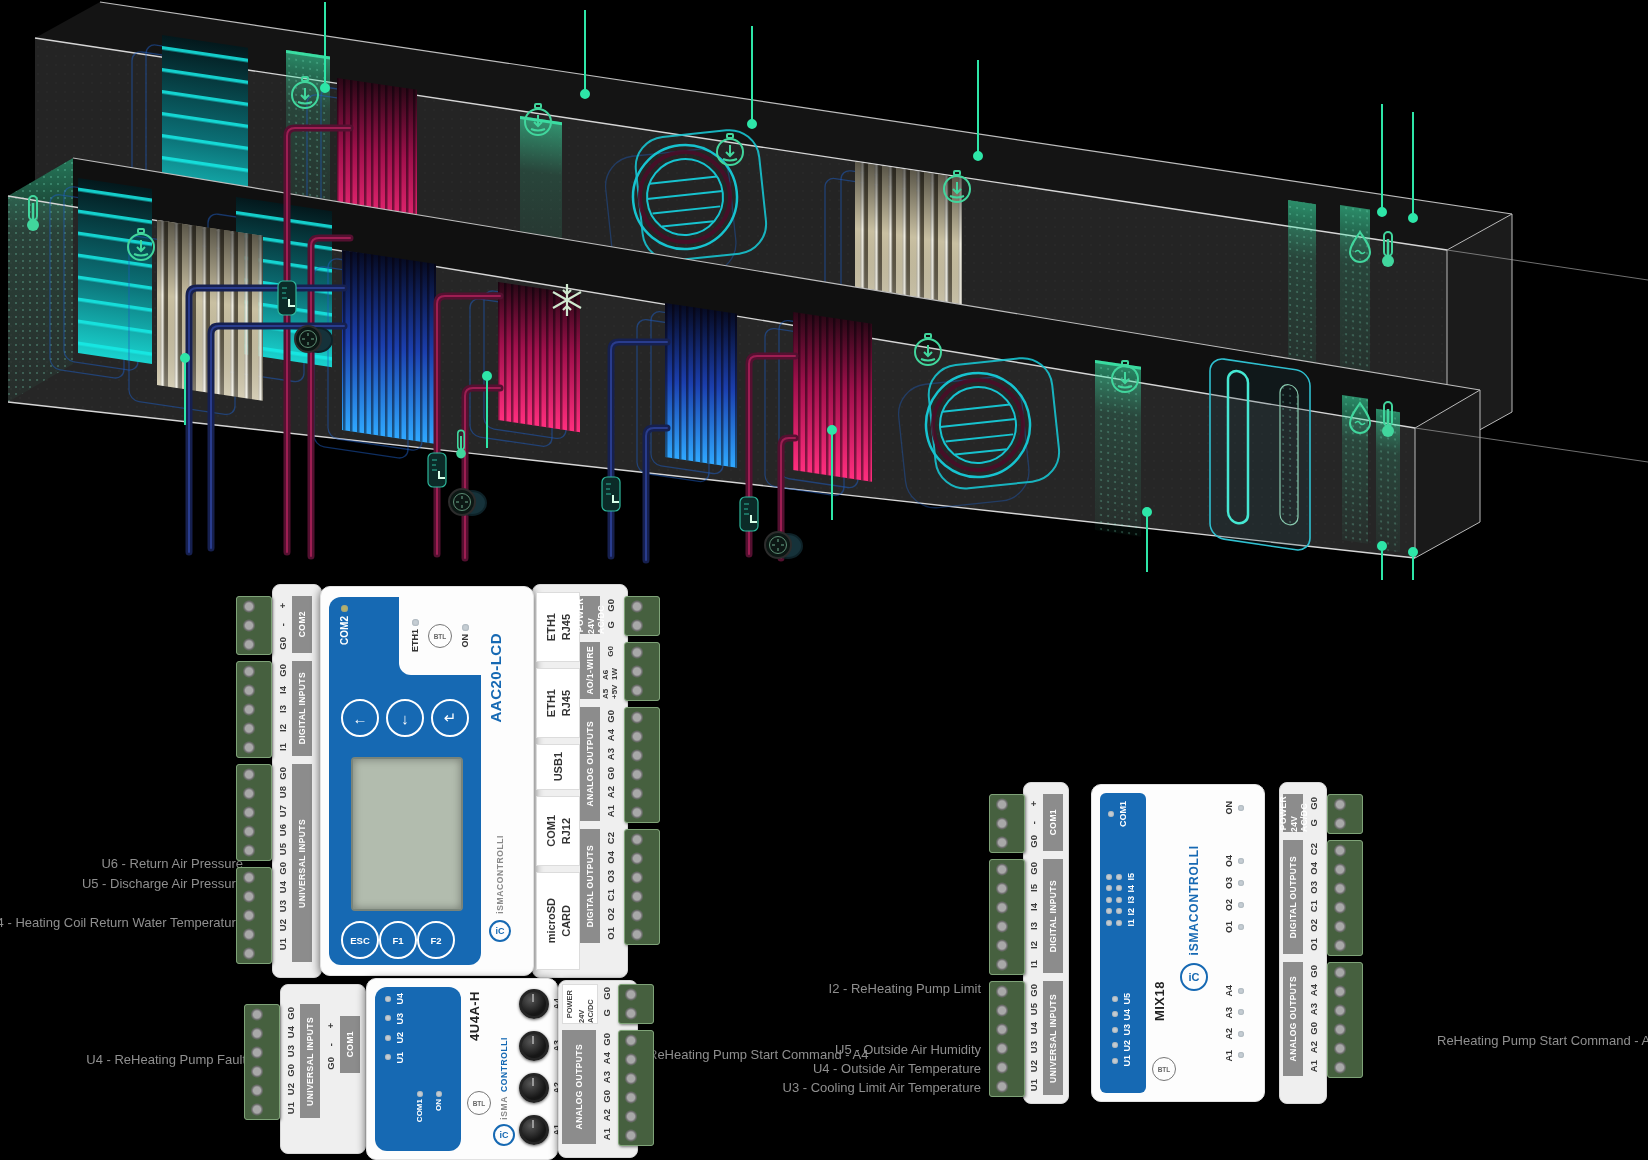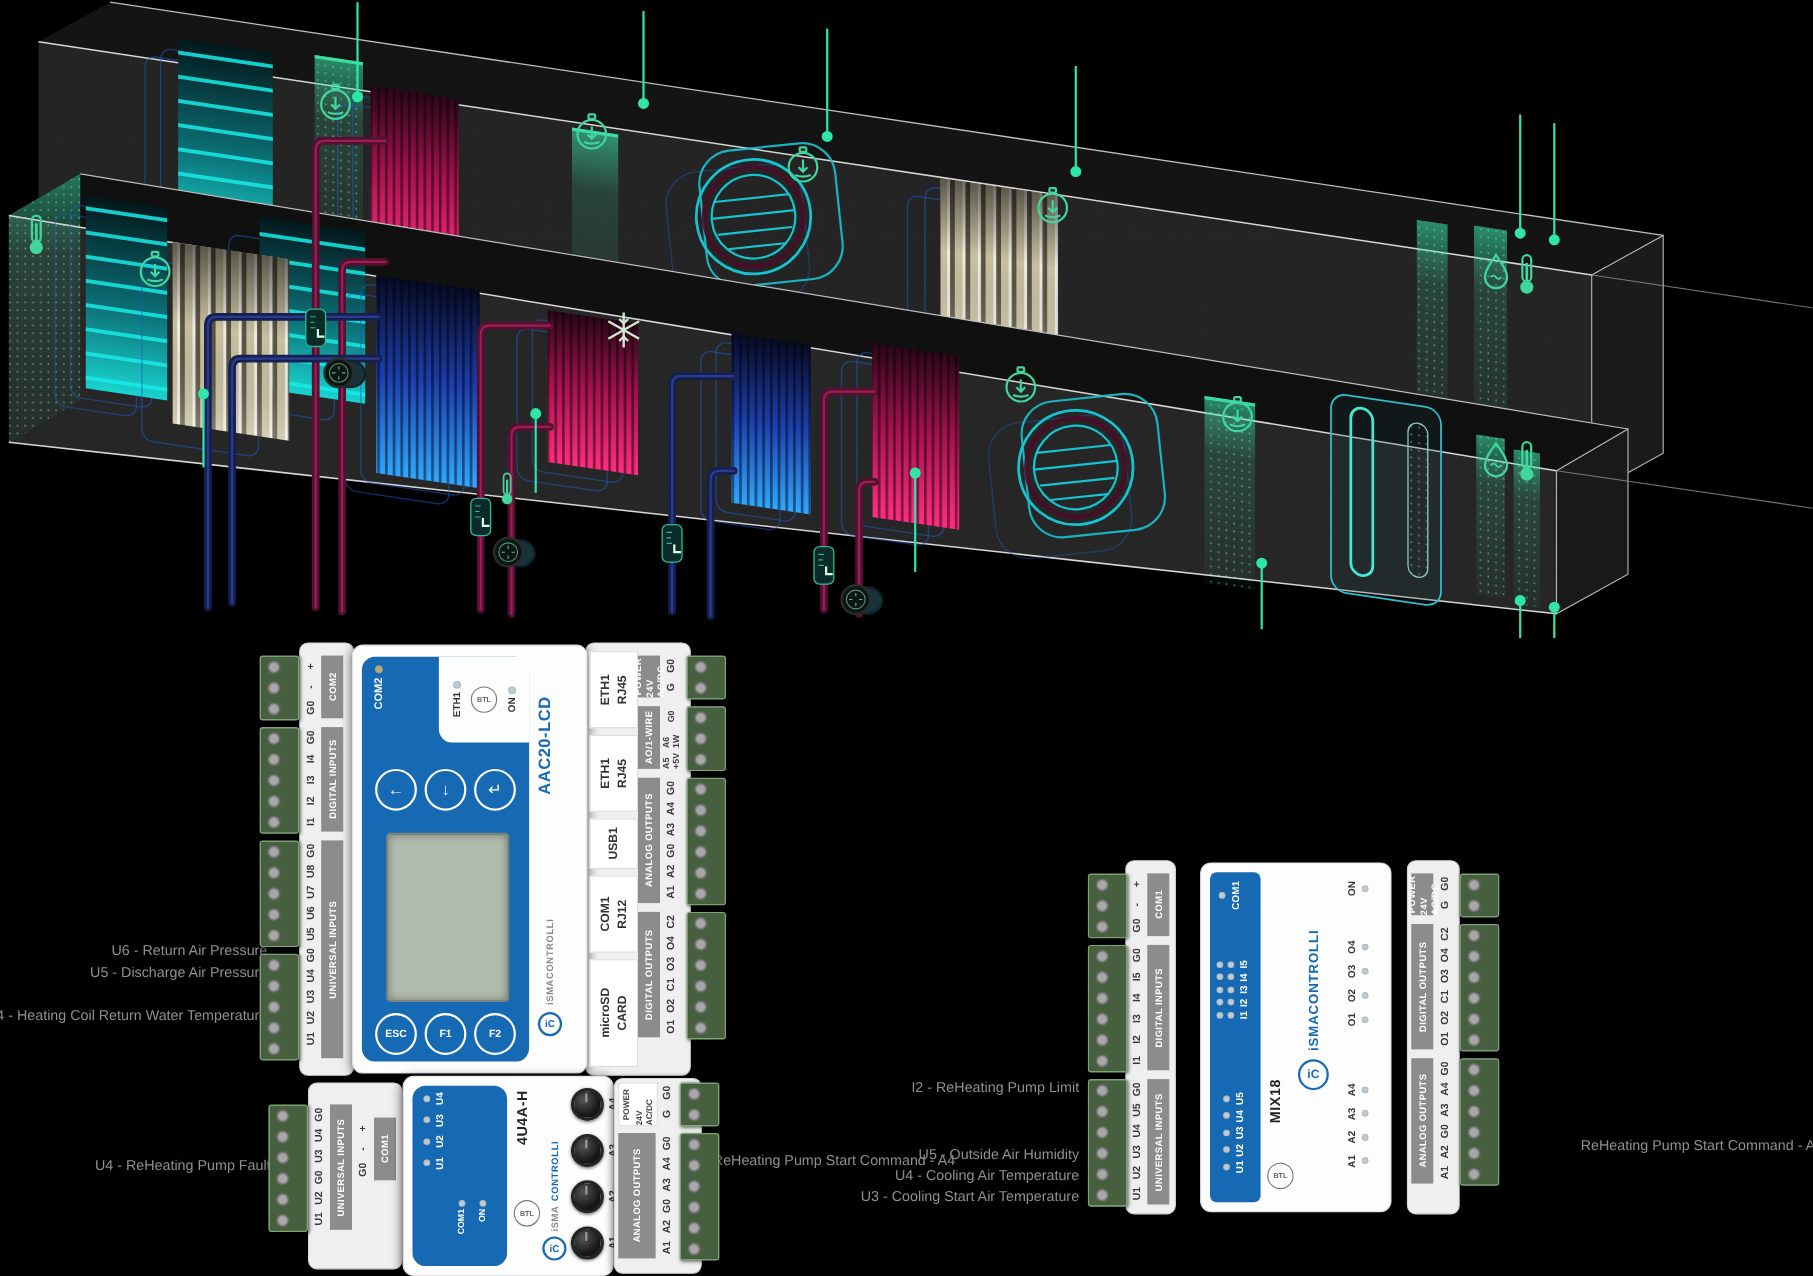--- a/index.html
+++ b/index.html
@@ -348,22 +348,22 @@
     </g>
   </svg>
 
   <div class="flabel r" style="right:1405px;top:856px">U6 - Return Air Pressure</div>
   <div class="flabel r" style="right:1405px;top:876px">U5 - Discharge Air Pressure</div>
   <div class="flabel r" style="right:1405px;top:915px">U4 - Heating Coil Return Water Temperature</div>
   <div class="flabel r" style="right:1402px;top:1052px">U4 - ReHeating Pump Fault</div>
   <div class="flabel" style="left:648px;top:1047px">ReHeating Pump Start Command - A4</div>
   <div class="flabel r" style="right:667px;top:981px">I2 - ReHeating Pump Limit</div>
   <div class="flabel r" style="right:667px;top:1042px">U5 - Outside Air Humidity</div>
-  <div class="flabel r" style="right:667px;top:1061px">U4 - Cooling Air Temperature</div>
-  <div class="flabel r" style="right:667px;top:1080px">U3 - Cooling Start Air Temperature</div>
+  <div class="flabel r" style="right:667px;top:1061px">U4 - Outside Air Temperature</div>
+  <div class="flabel r" style="right:667px;top:1080px">U3 - Cooling Limit Air Temperature</div>
   <div class="flabel" style="left:1437px;top:1033px">ReHeating Pump Start Command - A4</div>
 
   <div class="abs" style="left:228px;top:584px;width:436px;height:392px">
     <div class="plate" style="left:44px;top:0;width:48px;height:392px"></div>
     <div class="plate" style="left:304px;top:0;width:94px;height:392px"></div>
 
     <div class="tblock" style="left:8px;top:12px;height:57px"></div>
     <div class="tblock" style="left:8px;top:77px;height:95px"></div>
     <div class="tblock" style="left:8px;top:180px;height:95px"></div>
     <div class="tblock" style="left:8px;top:283px;height:95px"></div>
@@ -459,21 +459,21 @@
         <span class="led olive"></span>
         <span class="vt" style="color:#fff;font-size:10px;font-weight:bold">COM2</span>
       </div>
       <div class="abs" style="left:20px;top:112px;width:128px;display:flex;justify-content:space-between">
 
       <span class="btn navbtn">←</span>
           <span class="btn navbtn">↓</span>
           <span class="btn navbtn">↵</span>
         </div>
       <div class="lcd" style="left:30px;top:170px;width:108px;height:150px"></div>
-      <div class="abs" style="left:20px;top:334px;width:128px;display:flex;justify-content:space-between">
+      <div class="abs" style="left:20px;top:334px;width:128px;display:flex;justify-content:flex-start">
 
       <span class="btn fnbtn">ESC</span>
           <span class="btn fnbtn">F1</span>
           <span class="btn fnbtn">F2</span>
         </div>
       <div class="abs" style="left:166px;top:46px;height:190px;display:flex;align-items:flex-start">
         <span class="vt model">AAC20-LCD</span>
       </div>
       <div class="abs" style="left:168px;top:248px;display:flex;flex-direction:column;align-items:center;gap:6px">
         <span class="vt brand">iSMACONTROLLI</span>

